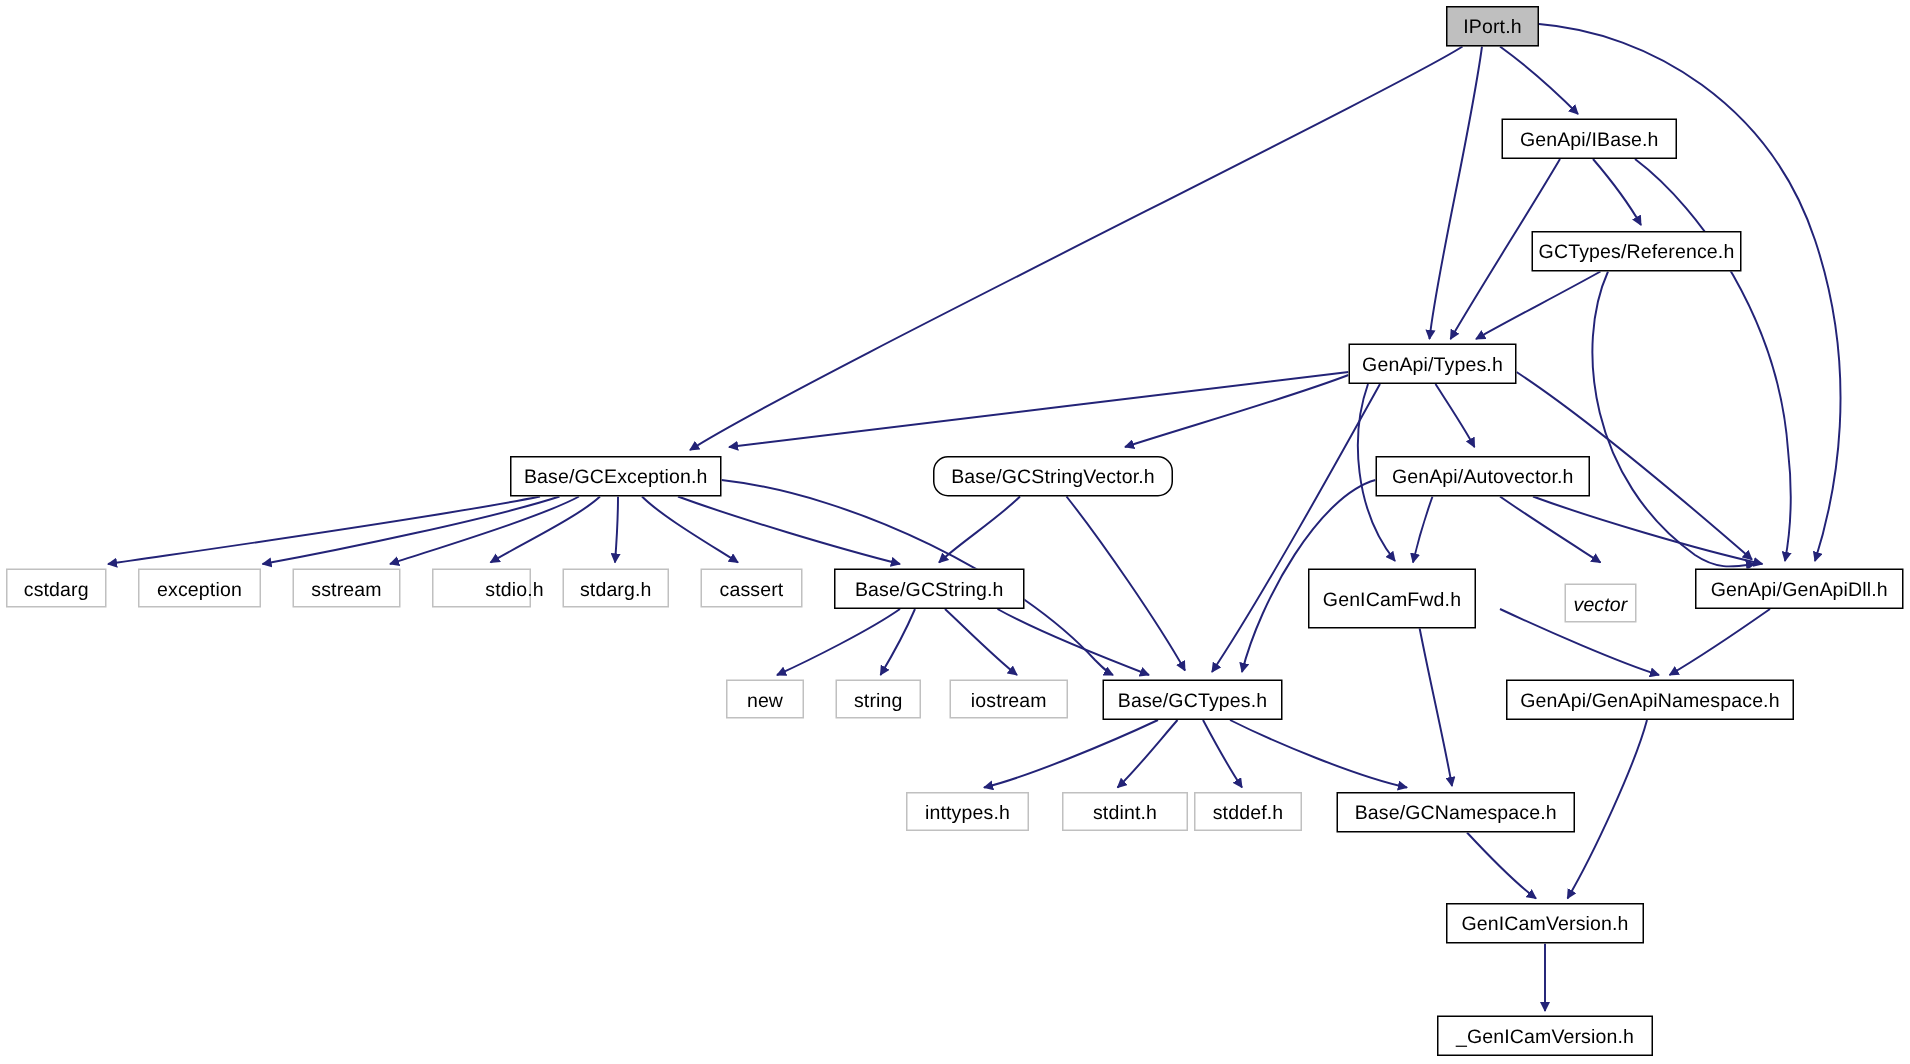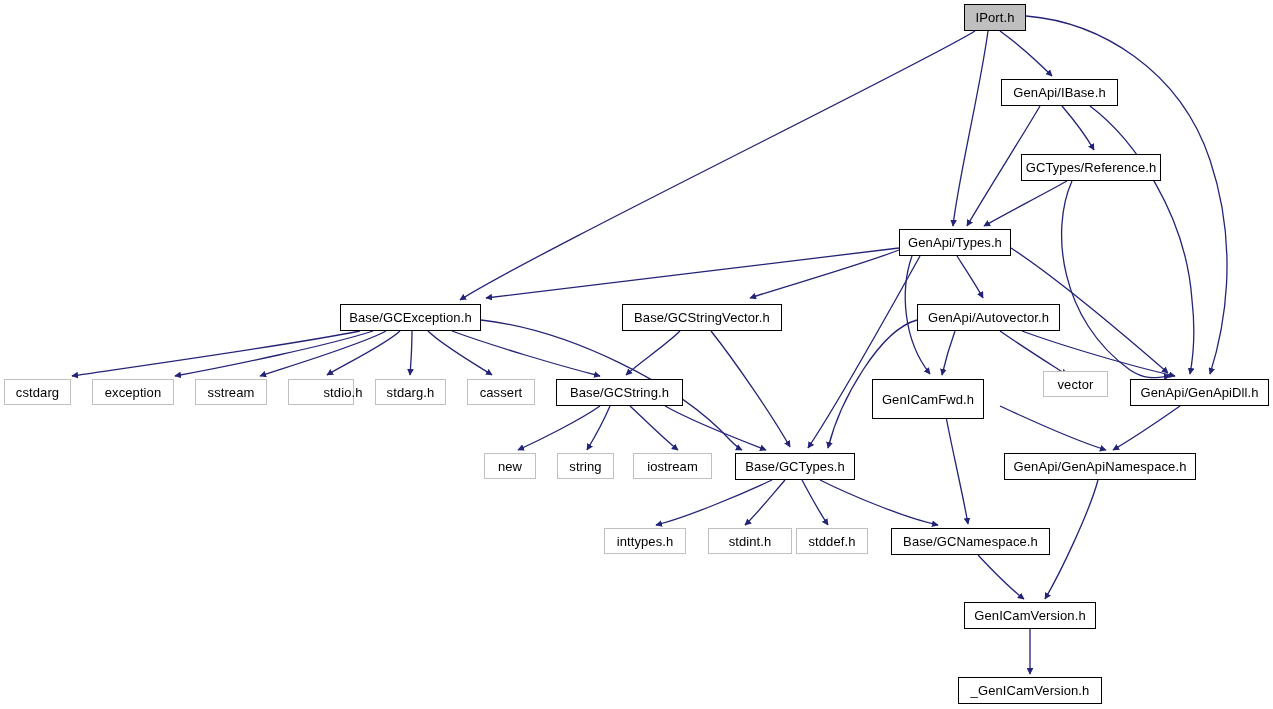--- a/index.html
+++ b/index.html
@@ -110,21 +110,21 @@
       </div>
       <div class="node proj" style="left: 1021px; top: 154px; width: 140px; height: 27px;">
         <span>GCTypes/Reference.h</span>
       </div>
       <div class="node proj" style="left: 899px; top: 229px; width: 112px; height: 27px;">
         <span>GenApi/Types.h</span>
       </div>
       <div class="node proj" style="left: 340px; top: 304px; width: 141px; height: 27px;">
         <span>Base/GCException.h</span>
       </div>
-      <div class="node proj" style="left: 622px; top: 304px; width: 160px; height: 27px;">
+      <div class="node proj" style="left: 622px; top: 304px; width: 160px; height: 27px; border-radius: 10px;">
         <span>Base/GCStringVector.h</span>
       </div>
       <div class="node proj" style="left: 917px; top: 304px; width: 143px; height: 27px;">
         <span>GenApi/Autovector.h</span>
       </div>
       <div class="node sys" style="left: 4px; top: 379px; width: 67px; height: 26px;">
         <span>cstdarg</span>
       </div>
       <div class="node sys" style="left: 92px; top: 379px; width: 82px; height: 26px;">
         <span>exception</span>
@@ -140,21 +140,21 @@
       </div>
       <div class="node sys" style="left: 467px; top: 379px; width: 68px; height: 26px;">
         <span>cassert</span>
       </div>
       <div class="node proj" style="left: 556px; top: 379px; width: 127px; height: 27px;">
         <span>Base/GCString.h</span>
       </div>
       <div class="node proj" style="left: 872px; top: 379px; width: 112px; height: 40px;">
         <span>GenICamFwd.h</span>
       </div>
-      <div class="node sys" style="left: 1043px; top: 371px; width: 65px; height: 26px;">
+      <div class="node sys" style="left: 1043px; top: 389px; width: 48px; height: 26px; font-style: italic;">
         <span>vector</span>
       </div>
       <div class="node proj" style="left: 1130px; top: 379px; width: 139px; height: 27px;">
         <span>GenApi/GenApiDll.h</span>
       </div>
       <div class="node sys" style="left: 484px; top: 453px; width: 52px; height: 26px;">
         <span>new</span>
       </div>
       <div class="node sys" style="left: 557px; top: 453px; width: 57px; height: 26px;">
         <span>string</span>

